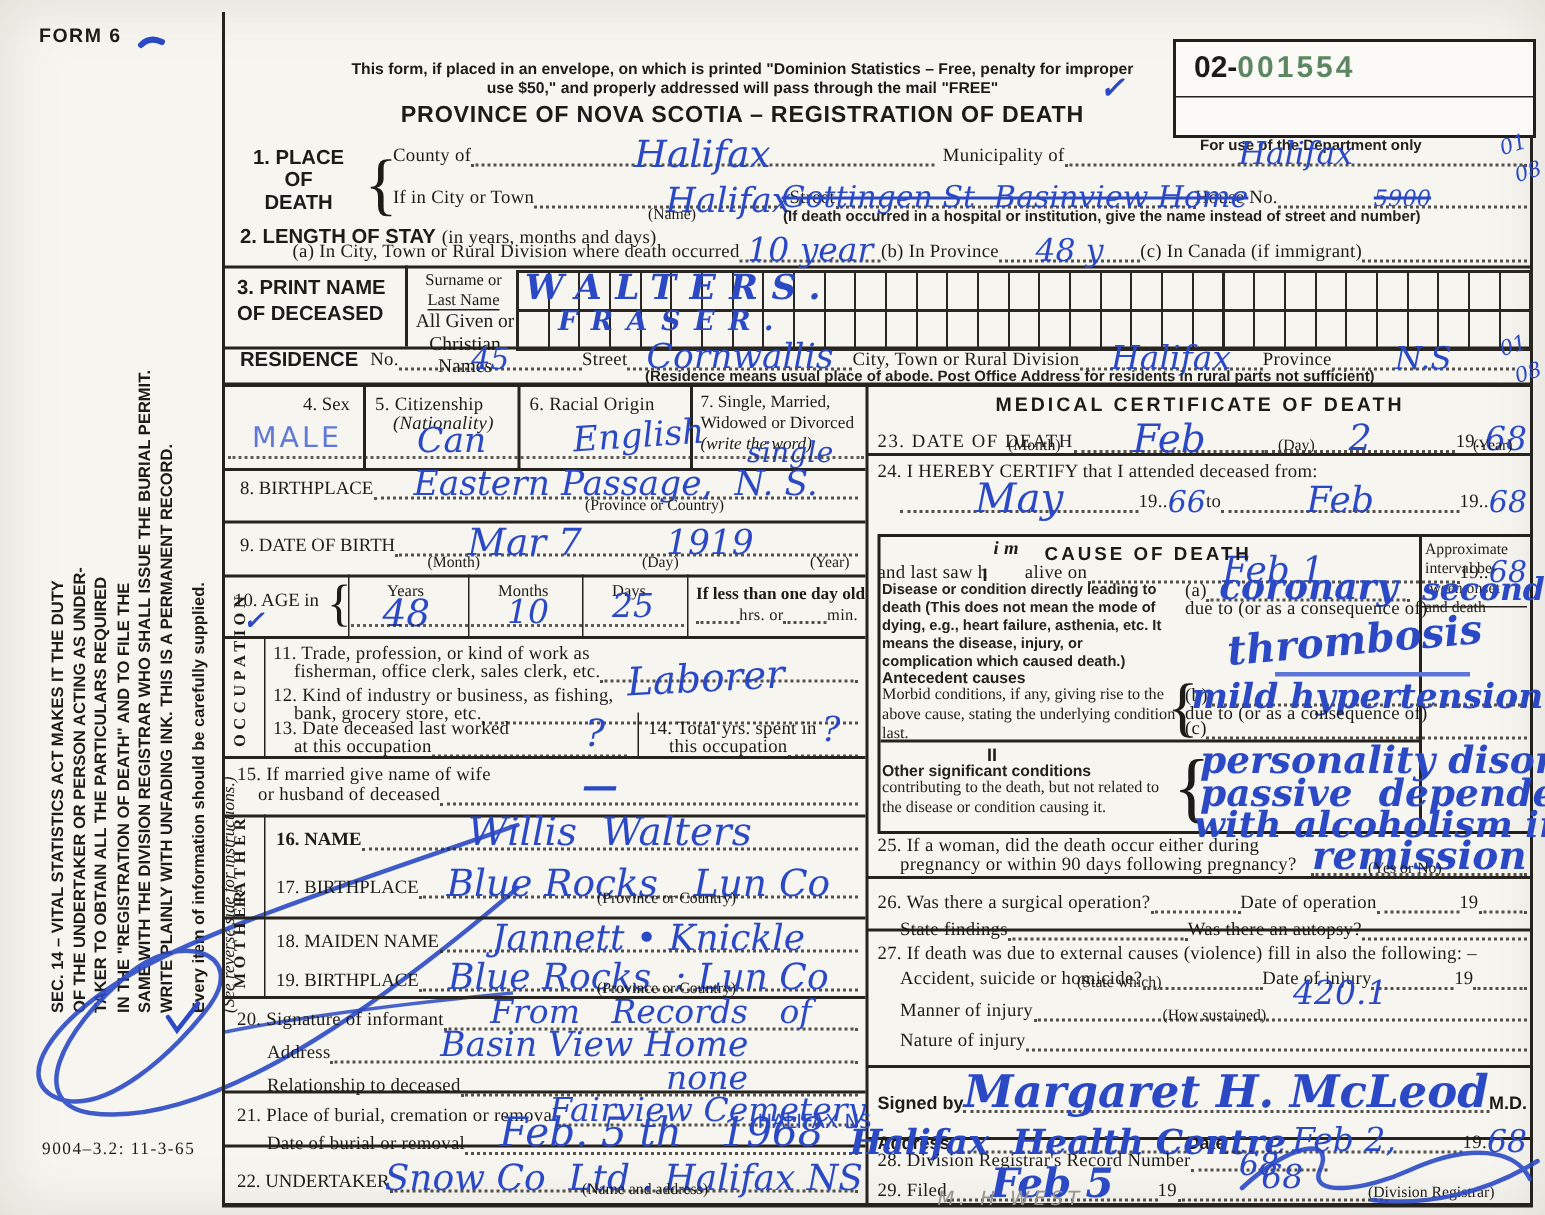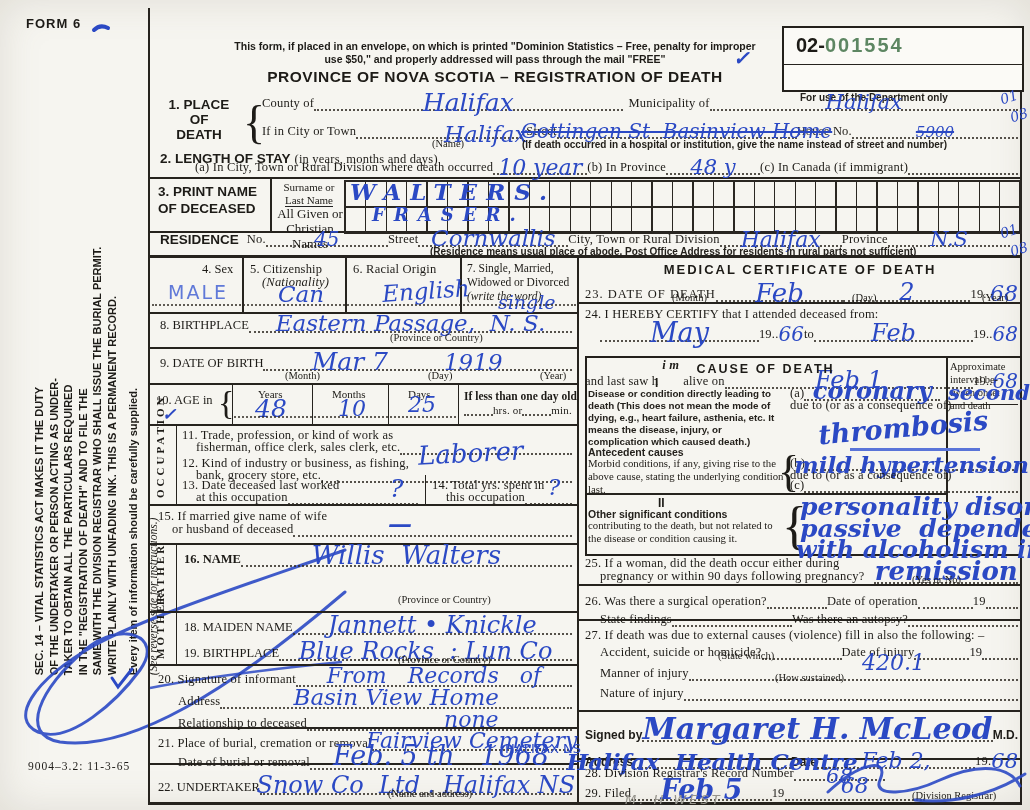--- a/index.html
+++ b/index.html
@@ -296,20 +296,26 @@
   </div>
   <div class="abs hw" style="left:388px;top:512px;font-size:24px;font-weight:bold;">—</div>
 
   <div class="abs vert" style="left:154px;top:551px;height:54px;">FATHER</div>
   <div class="abs row" style="left:184px;top:552px;width:388px;">
     <span class="lbl-b" style="font-weight:bold;">16. NAME</span>
     <span class="dots">
         <span class="hw" style="font-size:26px;bottom:-3px;">Willis  Walters</span>
       </span>
   </div>
+  <div class="abs row" style="left:184px;top:584px;width:388px;">
+    <span class="lbl-b" style="font-weight:normal;">17. BIRTHPLACE</span>
+    <span class="dots">
+        <span class="hw" style="font-size:25px;bottom:-4px;">Blue Rocks   Lun Co</span>
+      </span>
+  </div>
   <div class="abs snote" style="left:398px;top:594px;">(Province or Country)</div>
 
   <div class="abs vert" style="left:154px;top:617px;height:42px;">MOTHER</div>
   <div class="abs row" style="left:184px;top:620px;width:388px;">
     <span class="lbl-b" style="font-weight:normal;">18. MAIDEN NAME</span>
     <span class="dots">
         <span class="hw" style="font-size:24px;bottom:-4px;">Jannett • Knickle</span>
       </span>
   </div>
   <div class="abs row" style="left:184px;top:646px;width:388px;">

